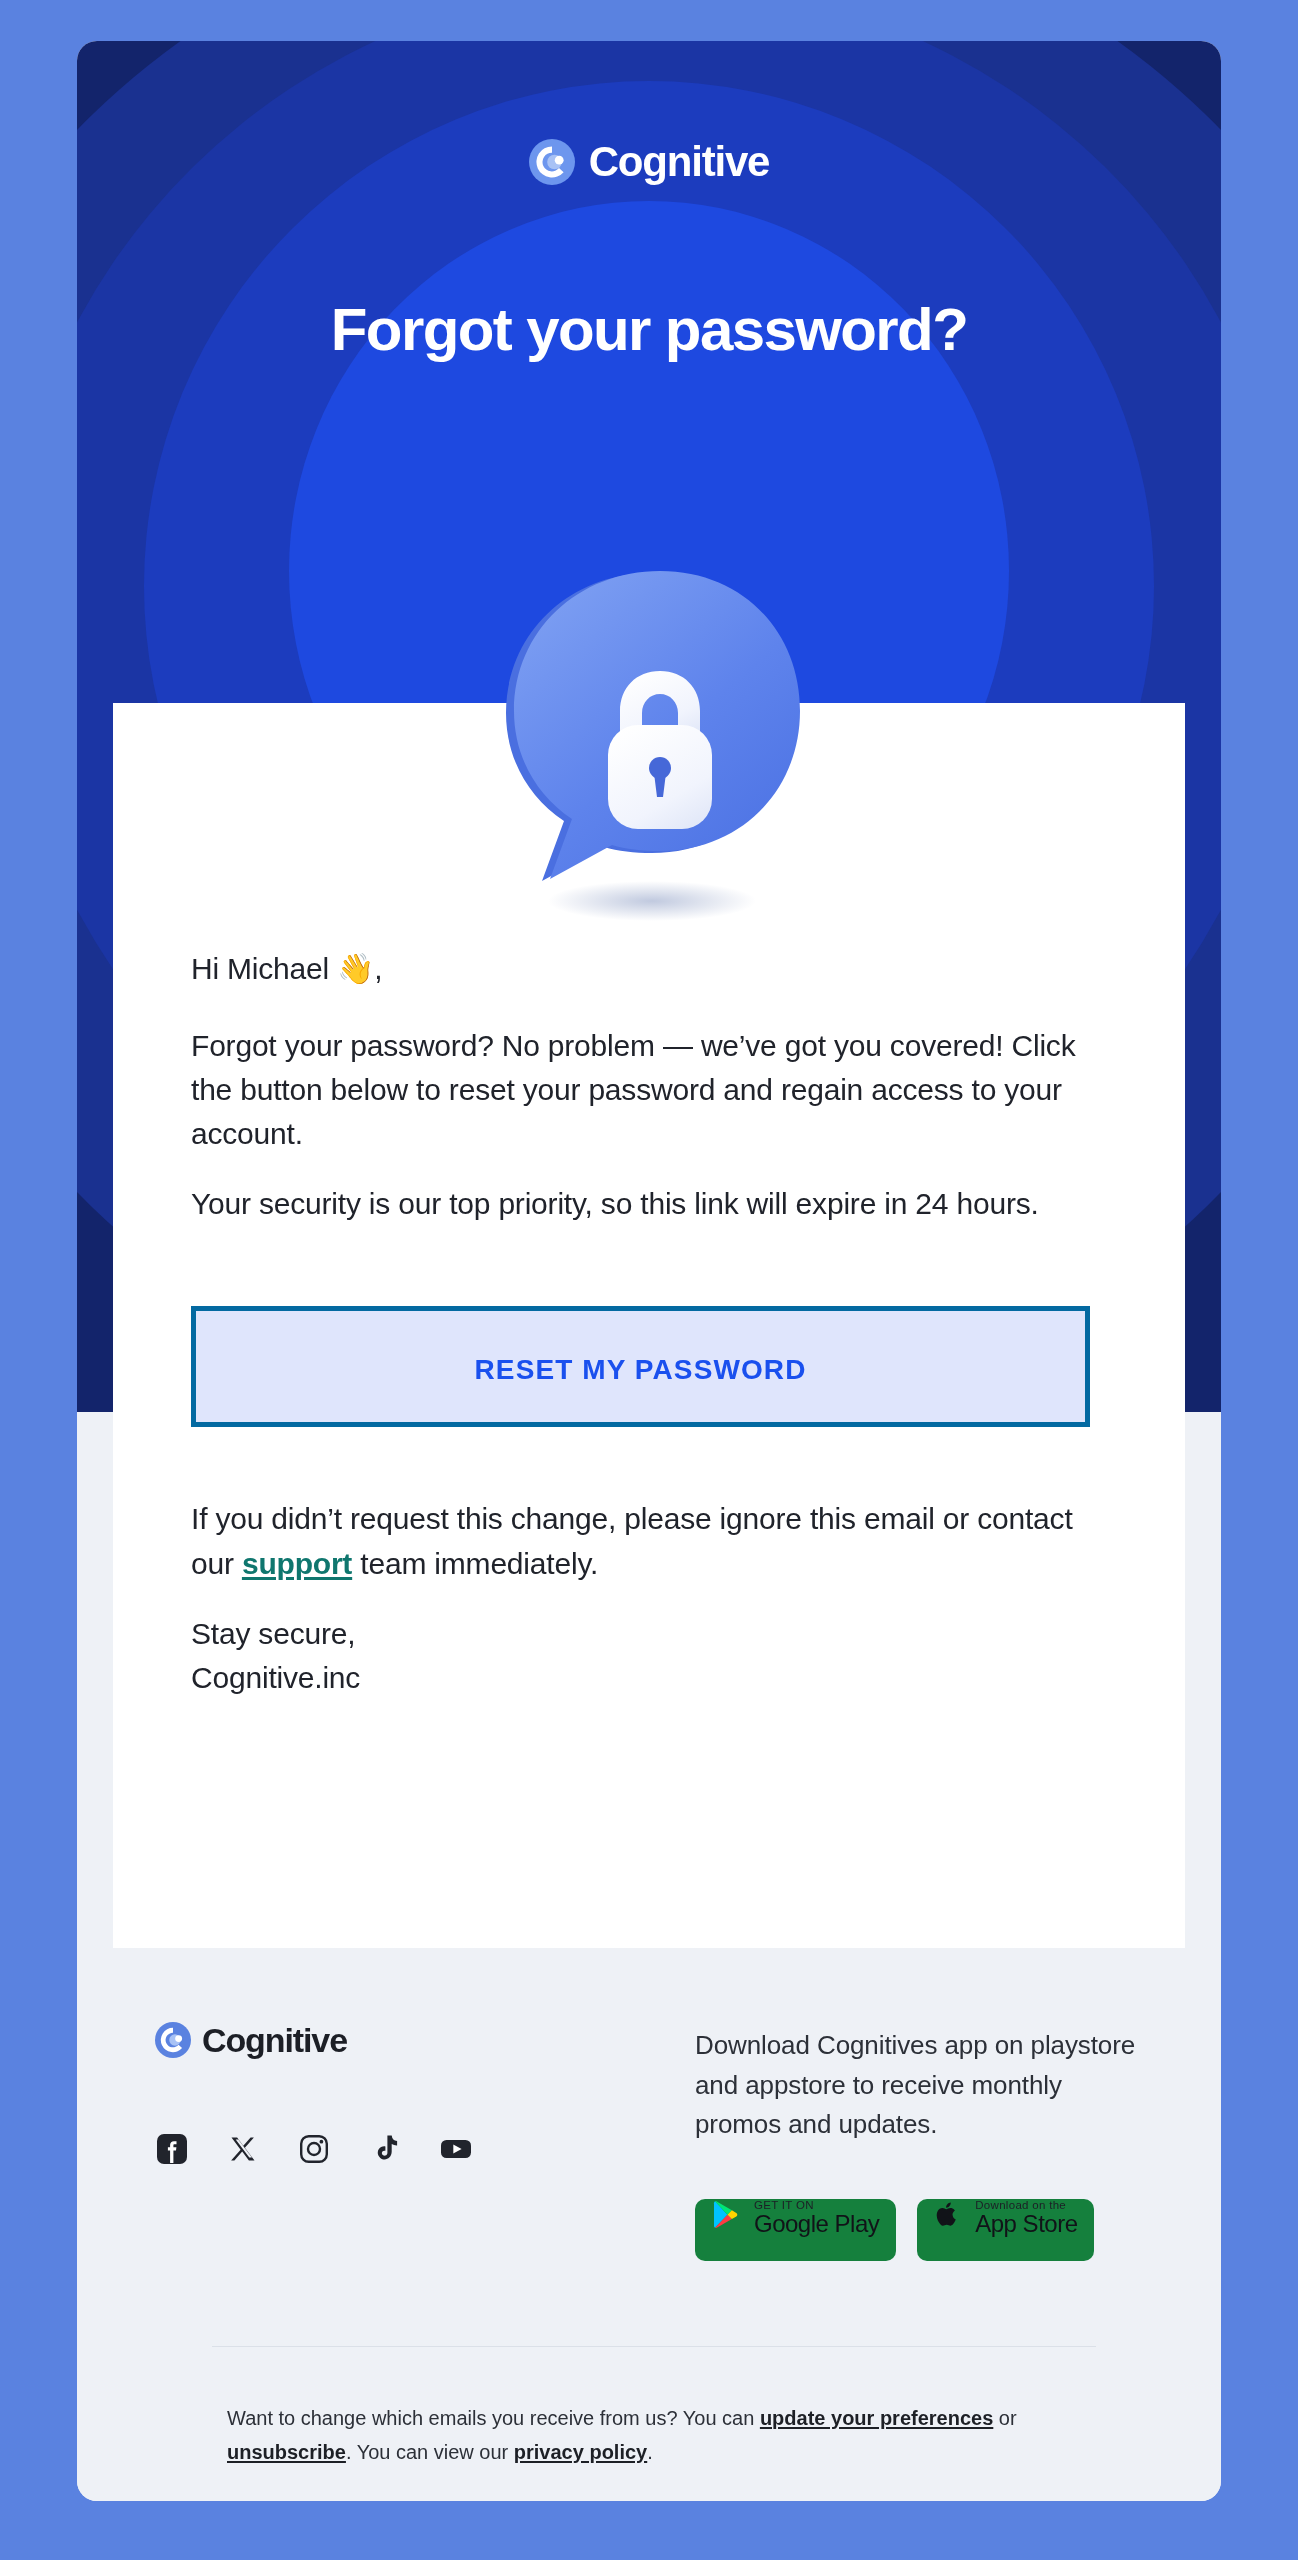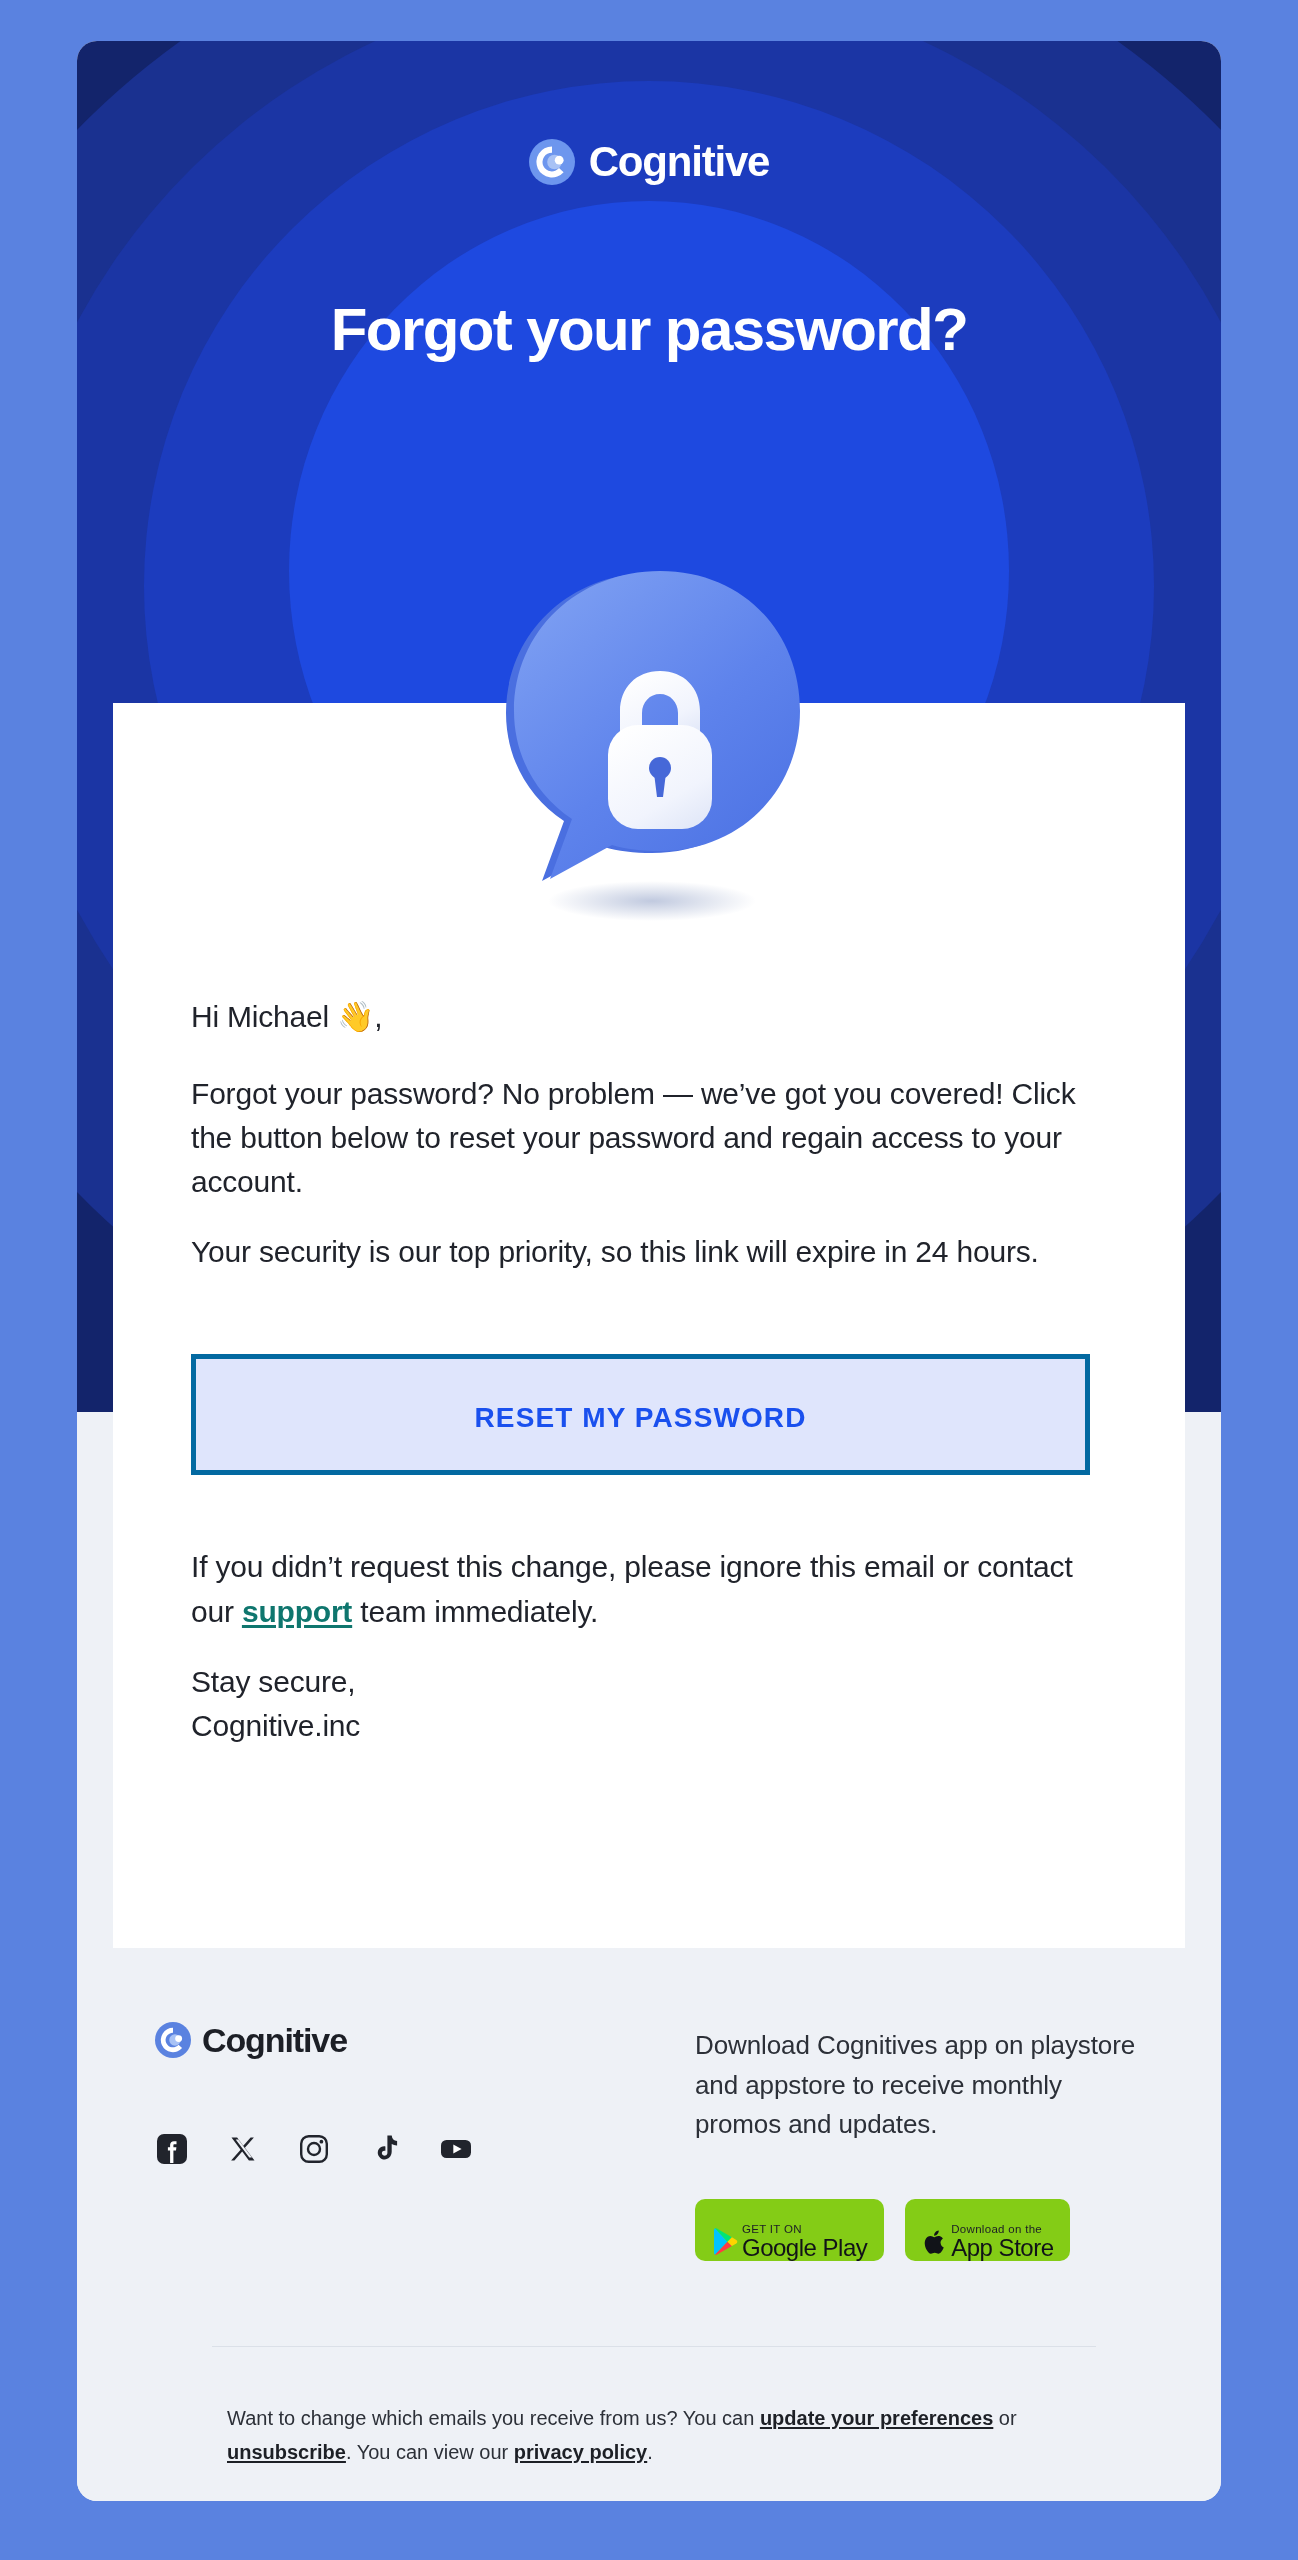--- a/index.html
+++ b/index.html
@@ -114,21 +114,20 @@
     position: absolute;
     left: 78px;
     top: 244px;
     width: 916px;
   }
   .p {
     font-size: 30px;
     line-height: 1.47;
     color: #20232b;
     letter-spacing: -0.2px;
-    margin-top: 48px;
   }
   .greet { margin-bottom: 33px; }
   .p + .p { margin-top: 26px; }
 
   .cta {
     display: block;
     width: 899px;
     height: 121px;
     margin-top: 80px;
     background: #dfe5fc;
@@ -204,25 +203,25 @@
     color: #2c3038;
     letter-spacing: -0.1px;
   }
   .badges {
     display: flex;
     gap: 21px;
     margin-top: 54px;
   }
   .badge {
     height: 62px;
-    background: #84cc16;
+    background: #15803d;
     border-radius: 10px;
     display: flex;
-    align-items: flex-end;
-    gap: 3px;
+    align-items: flex-start;
+    gap: 15px;
     padding: 0 17px;
     cursor: pointer;
   }
   .badge-txt { line-height: 1.05; }
   .badge-sm {
     display: block;
     font-size: 11.5px;
     color: #1c1f26;
     letter-spacing: 0.3px;
     font-weight: 400;

